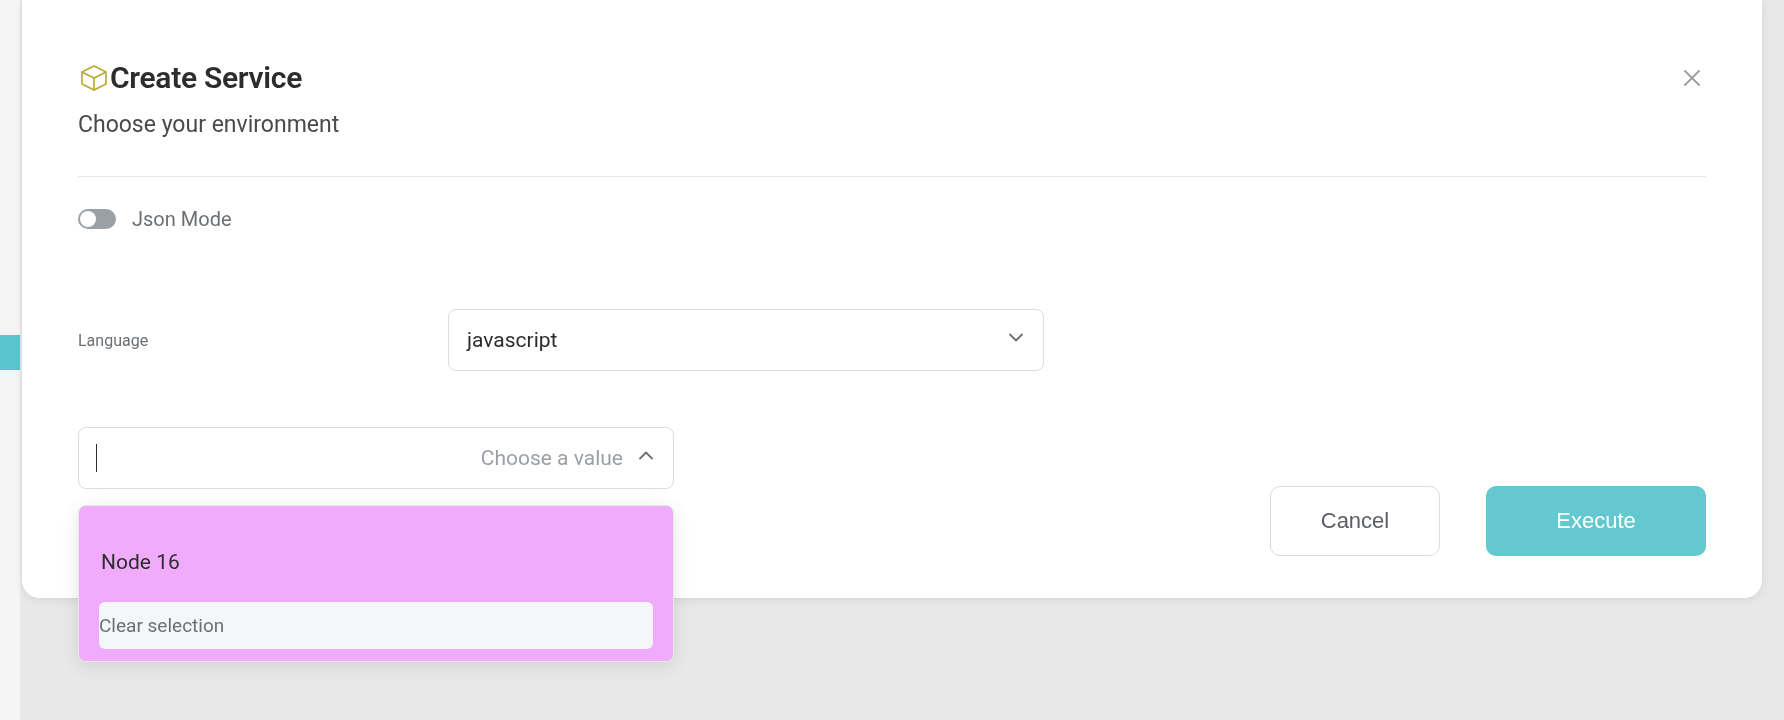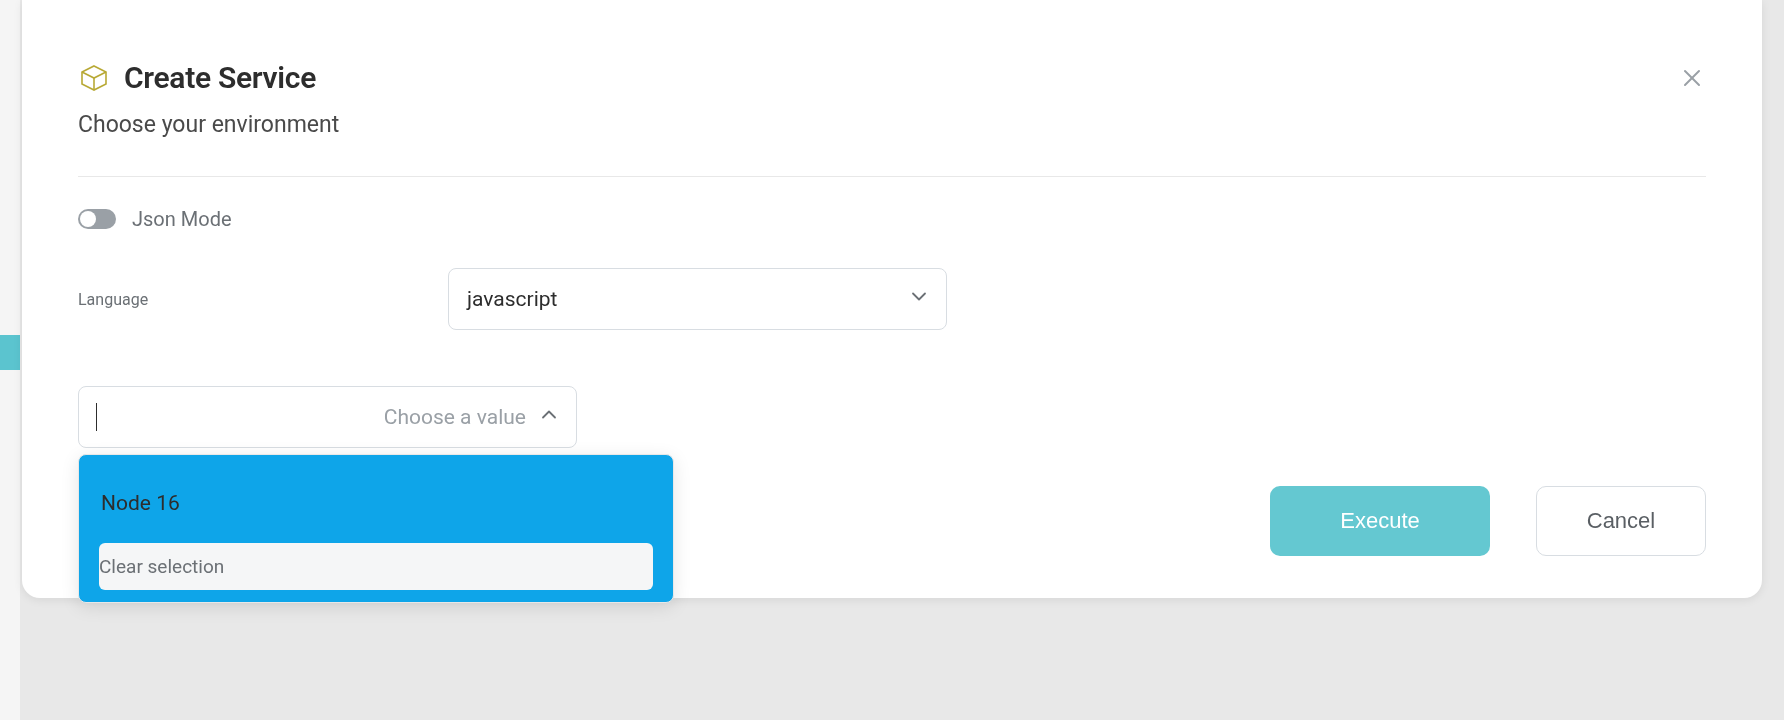--- a/index.html
+++ b/index.html
@@ -44,21 +44,20 @@
     }
     .modal-header {
       display: flex;
       align-items: flex-start;
       justify-content: space-between;
       margin-bottom: 16px;
     }
     .title-row {
       display: flex;
       align-items: center;
-      gap: 14px;
     }
     .cube-icon {
       width: 32px;
       height: 32px;
       flex-shrink: 0;
     }
     .modal-title {
       font-size: 30px;
       font-weight: 600;
       color: #2d2d2d;
@@ -86,21 +85,21 @@
     }
     .divider {
       border: none;
       border-top: 1px solid #e8e8e8;
       margin-bottom: 30px;
     }
     .toggle-row {
       display: flex;
       align-items: center;
       gap: 16px;
-      margin-bottom: 37px;
+      margin-bottom: 78px;
     }
     .toggle {
       width: 38px;
       height: 20px;
       background: #9aa0a6;
       border-radius: 10px;
       position: relative;
       cursor: pointer;
     }
     .toggle::after {
@@ -123,21 +122,21 @@
       margin-bottom: 56px;
     }
     .form-label {
       width: 370px;
       font-size: 16px;
       color: #6b7075;
       font-weight: 400;
     }
     .select-wrap {
       position: relative;
-      width: 499px;
+      width: 596px;
     }
     .select {
       width: 100%;
       height: 62px;
       border: 1px solid #d8dde2;
       border-radius: 8px;
       padding: 0 50px 0 18px;
       font-size: 21px;
       color: #2d2d2d;
       background: #fff;
@@ -159,28 +158,28 @@
     }
     .caret svg {
       width: 20px;
       height: 20px;
     }
     .caret.up svg {
       transform: rotate(180deg);
     }
     .dropdown {
       position: absolute;
-      top: 68px;
+      top: 78px;
       left: 0;
       width: 596px;
-      background: #0ea5e9;
+      background: #f0abfc;
       border: 1px solid #e8e8e8;
       border-radius: 8px;
       box-shadow: 0 4px 18px rgba(0,0,0,0.1);
-      padding: 20px 0 12px 0;
+      padding: 28px 0 12px 0;
       z-index: 10;
     }
     .dropdown-item {
       padding: 16px 22px;
       font-size: 21px;
       color: #2d2d2d;
       cursor: pointer;
     }
     .clear-selection {
       margin: 12px 20px 0 20px;
@@ -298,17 +297,17 @@
       </div>
 
       <div class="dropdown">
         <div class="dropdown-item">Node 16</div>
         <div class="clear-selection">Clear selection</div>
       </div>
     </div>
   </div>
 
   <div class="footer">
+    <button class="btn btn-cancel">Cancel</button>
     <button class="btn btn-execute">Execute</button>
-    <button class="btn btn-cancel">Cancel</button>
   </div>
 
 </div>
 
 </body></html>

